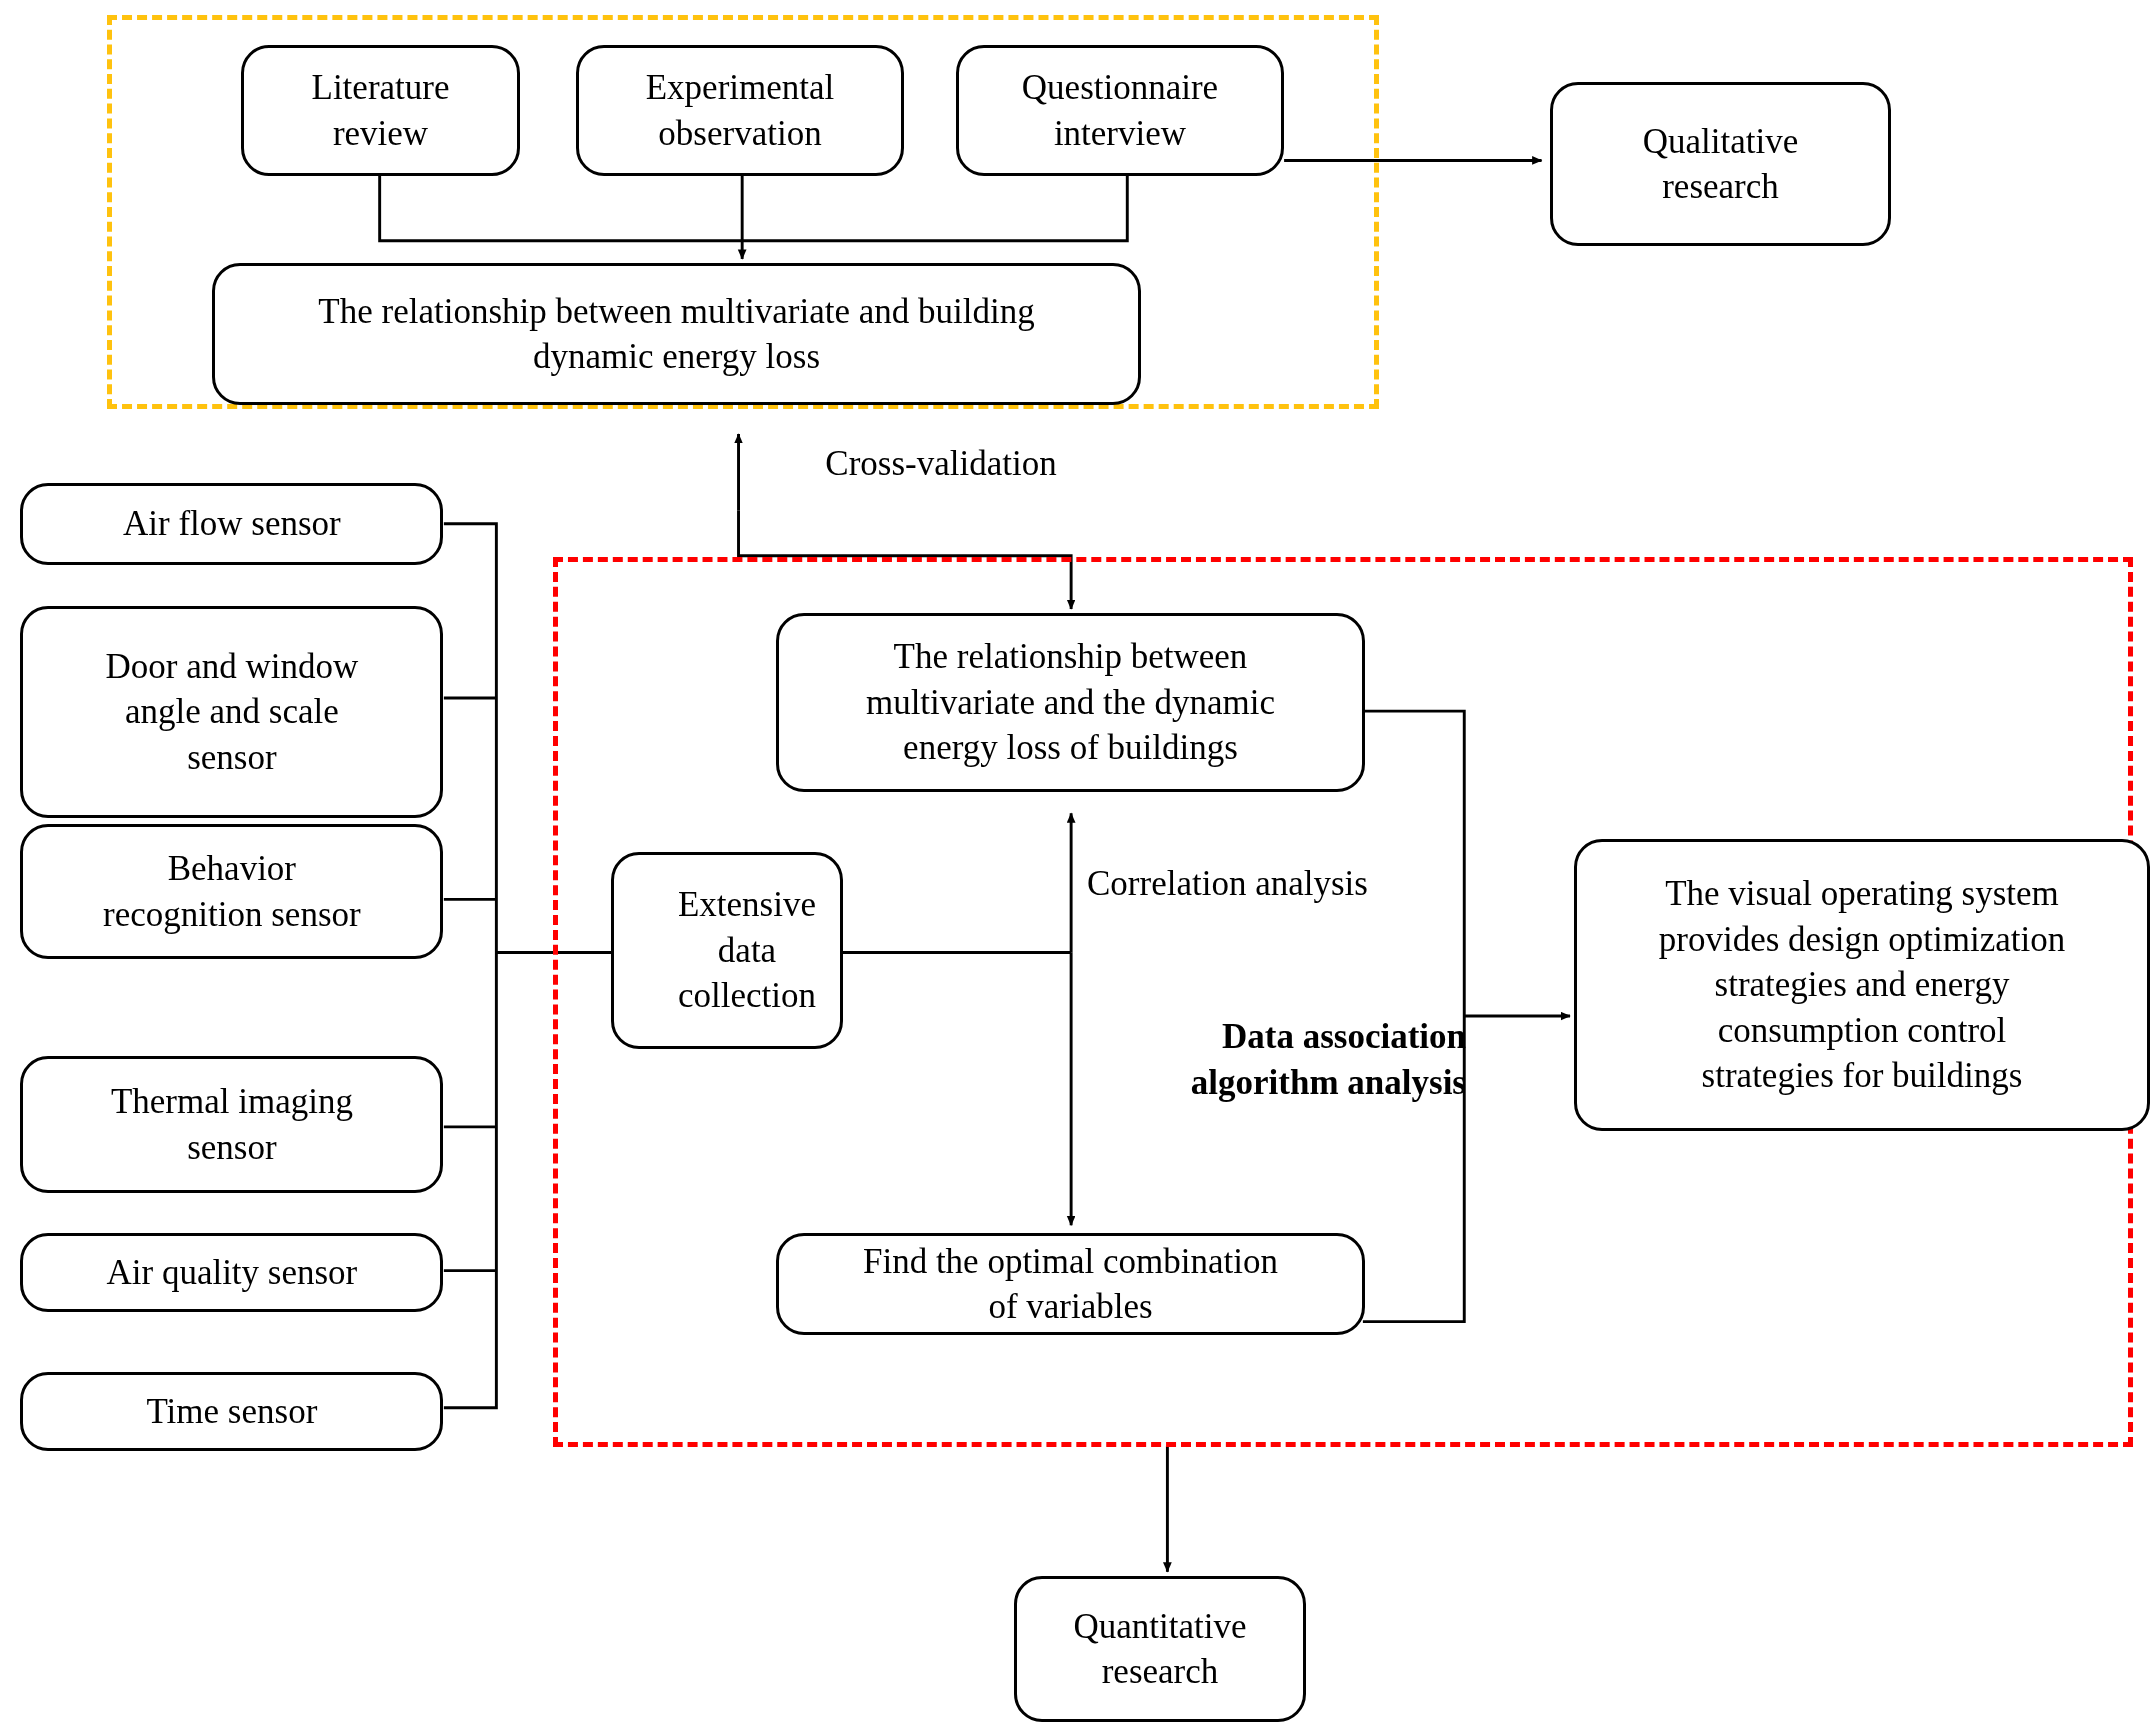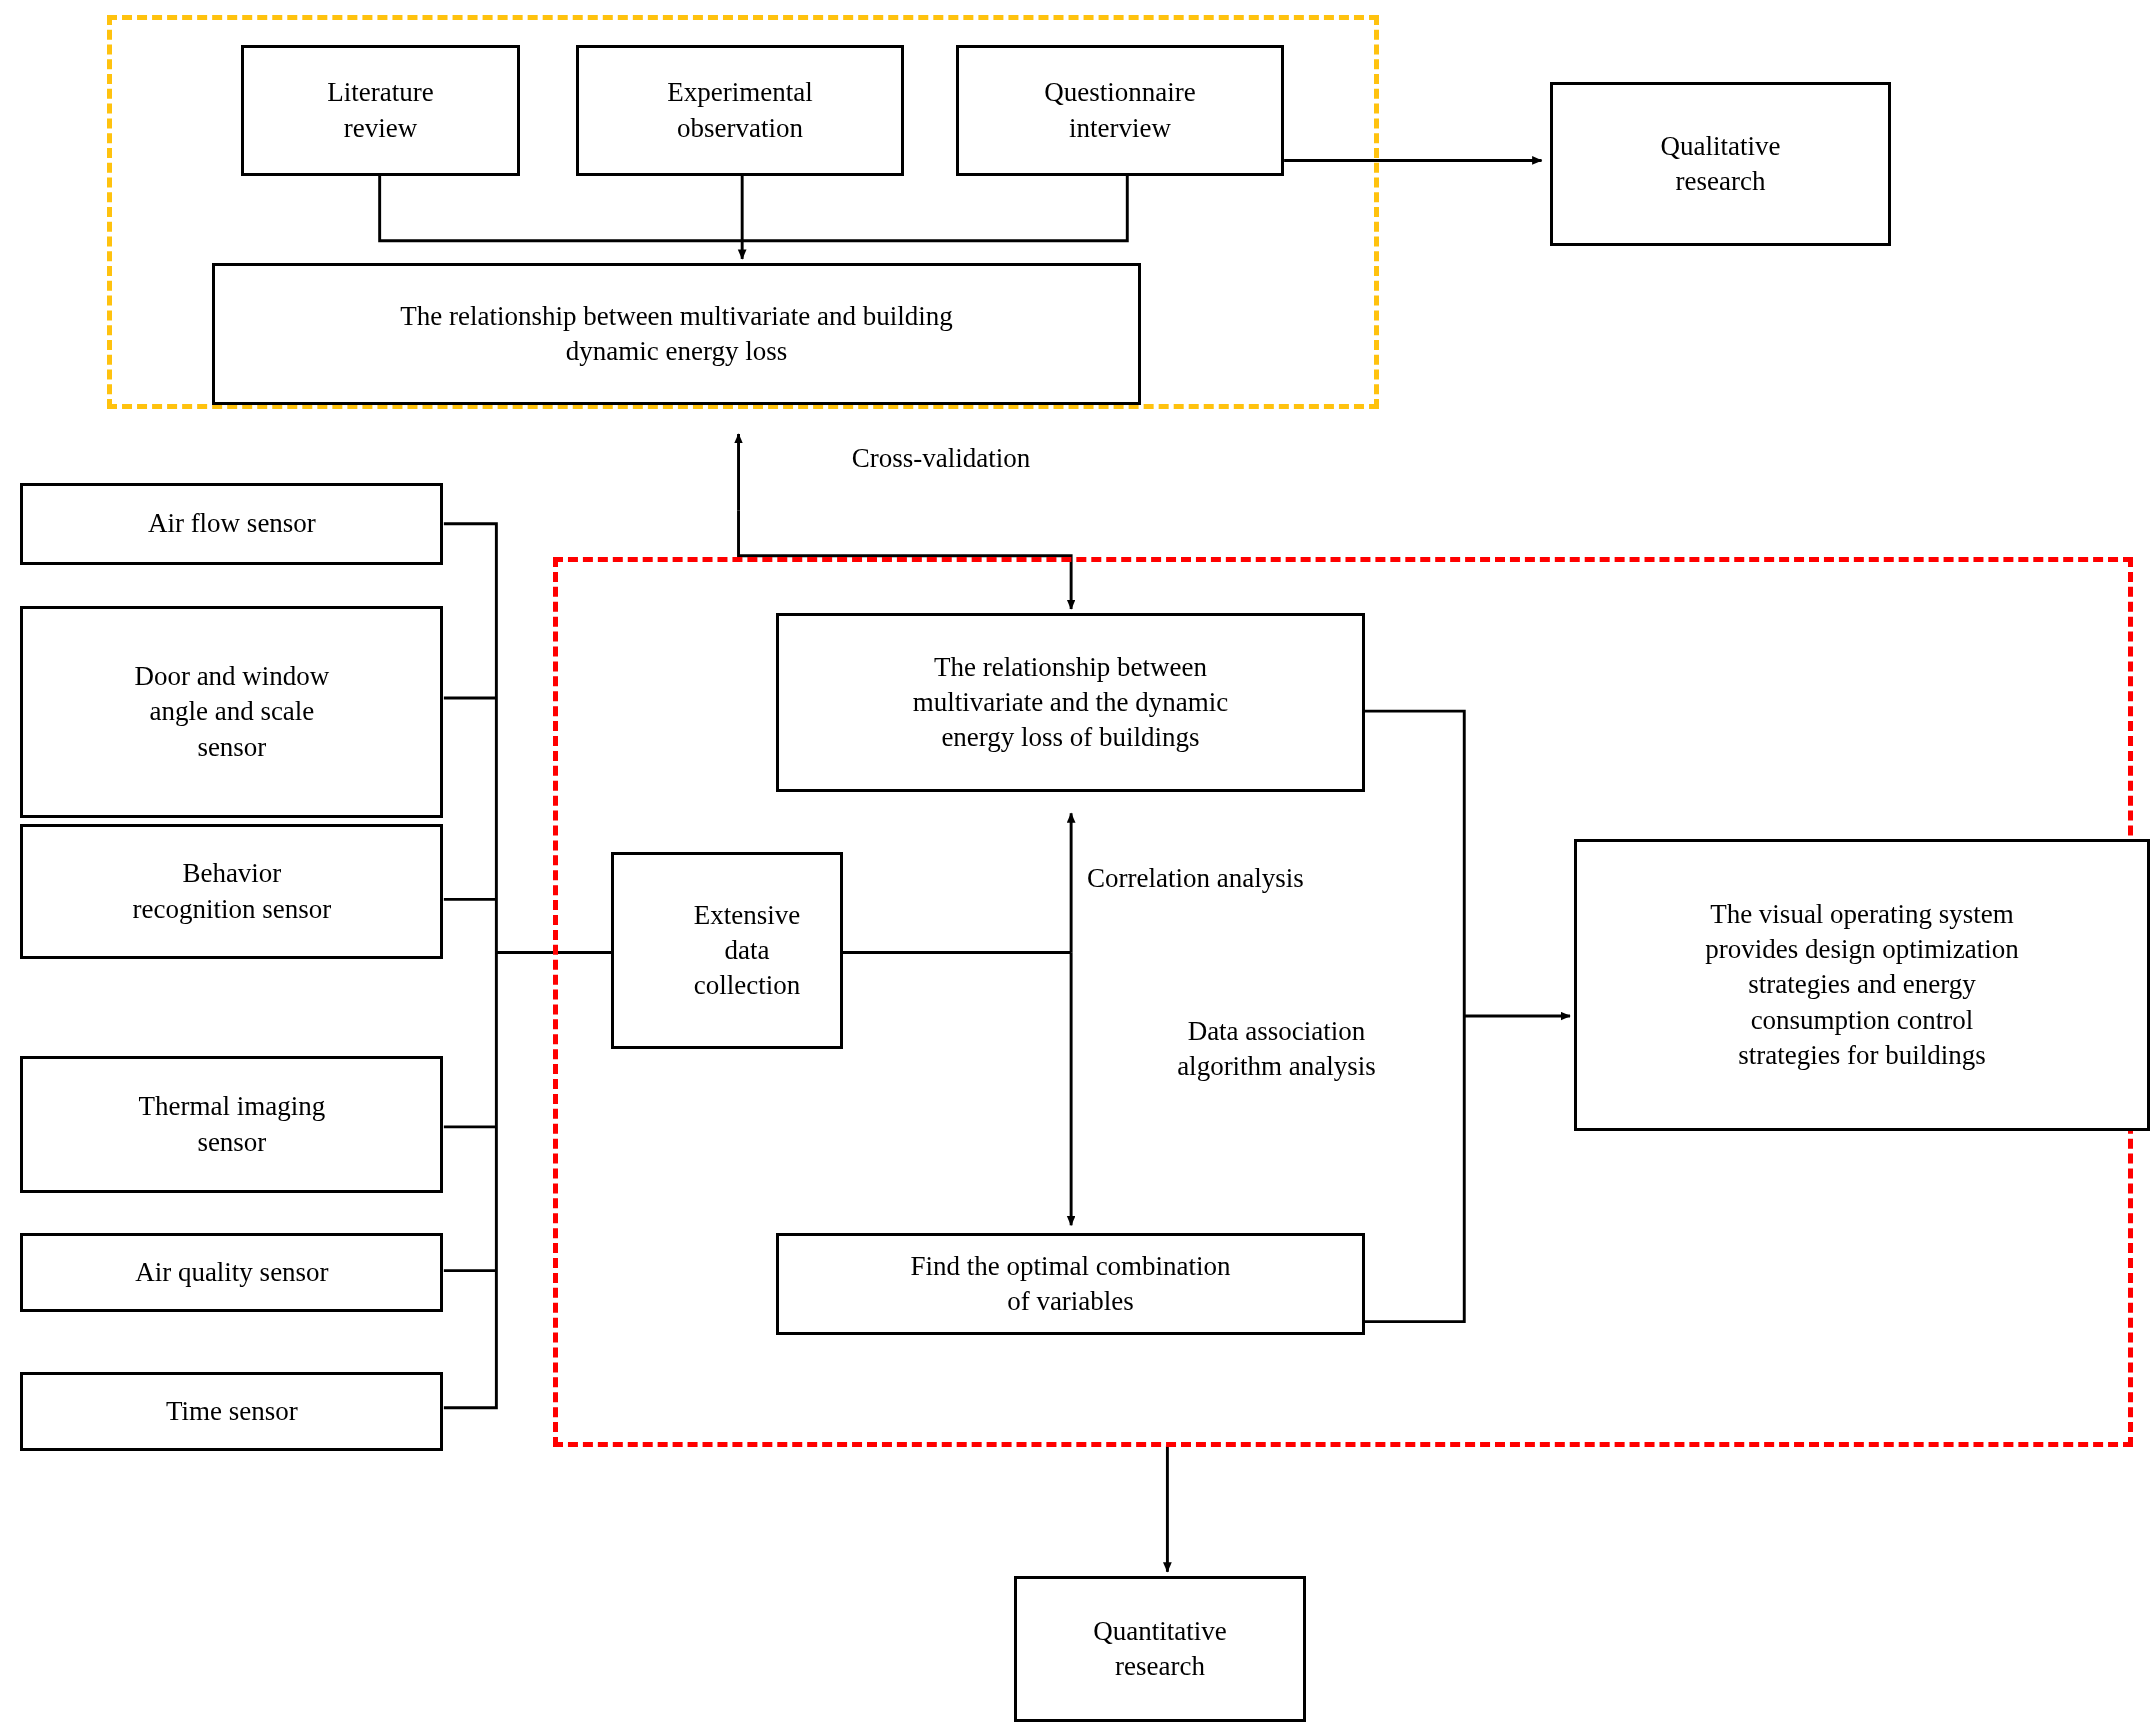--- a/index.html
+++ b/index.html
@@ -7,21 +7,21 @@
        font-family:"Liberation Serif","DejaVu Serif",serif;color:#000;}
   #stage{position:absolute;left:0;top:0;width:2151px;height:1725px;}
   svg.lay{position:absolute;left:0;top:0;width:2151px;height:1725px;overflow:visible;}
   .bx{position:absolute;box-sizing:border-box;border:3.6px solid #000;background:#fff;
       display:flex;align-items:center;justify-content:center;text-align:center;
       line-height:1.30;z-index:5;}
   .lbl{position:absolute;text-align:center;line-height:1.30;z-index:6;white-space:pre-line;}
   .zone{position:absolute;box-sizing:border-box;z-index:1;pointer-events:none;}
   .zone-q{border:5.1px dashed #FFC20E;}
   .zone-r{border:5.1px dashed #FF0000;}
-  .t48{font-size:27px;}
+  .t48{font-size:35px;border-radius:28px;}
 </style>
 </head>
 <body>
 
 <div id="stage">
 
   <div class="zone zone-q" style="left:107px;top:14.6px;width:1272px;height:394px;"></div>
   <div class="zone zone-r" style="left:553px;top:557px;width:1580px;height:890px;"></div>
 
   <svg class="lay" viewBox="0 0 2948 2365">
@@ -108,17 +108,17 @@
   <div class="bx t48" style="left: 776px; top: 1233px; width: 589px; height: 102px; white-space: pre-line;">Find the optimal combination
 of variables</div>
 
   <div class="bx t48" style="left: 1014px; top: 1576px; width: 292px; height: 146px; white-space: pre-line;">Quantitative
 research</div>
 
   <div class="lbl t48" style="left:773px;top:441px;width:336px;">Cross-validation</div>
 
   <div class="lbl t48" style="left:1087px;top:861px;width:379px;text-align:left;">Correlation analysis</div>
 
-  <div class="lbl t48" style="left: 1087px; top: 1014px; width: 379px; text-align: center; white-space: pre-line;">Data association
+  <div class="lbl t48" style="left: 1087px; top: 1014px; width: 379px; text-align: right; white-space: pre-line; font-weight: bold;">Data association
 algorithm analysis</div>
 
 </div>
 
 
 </body></html>

